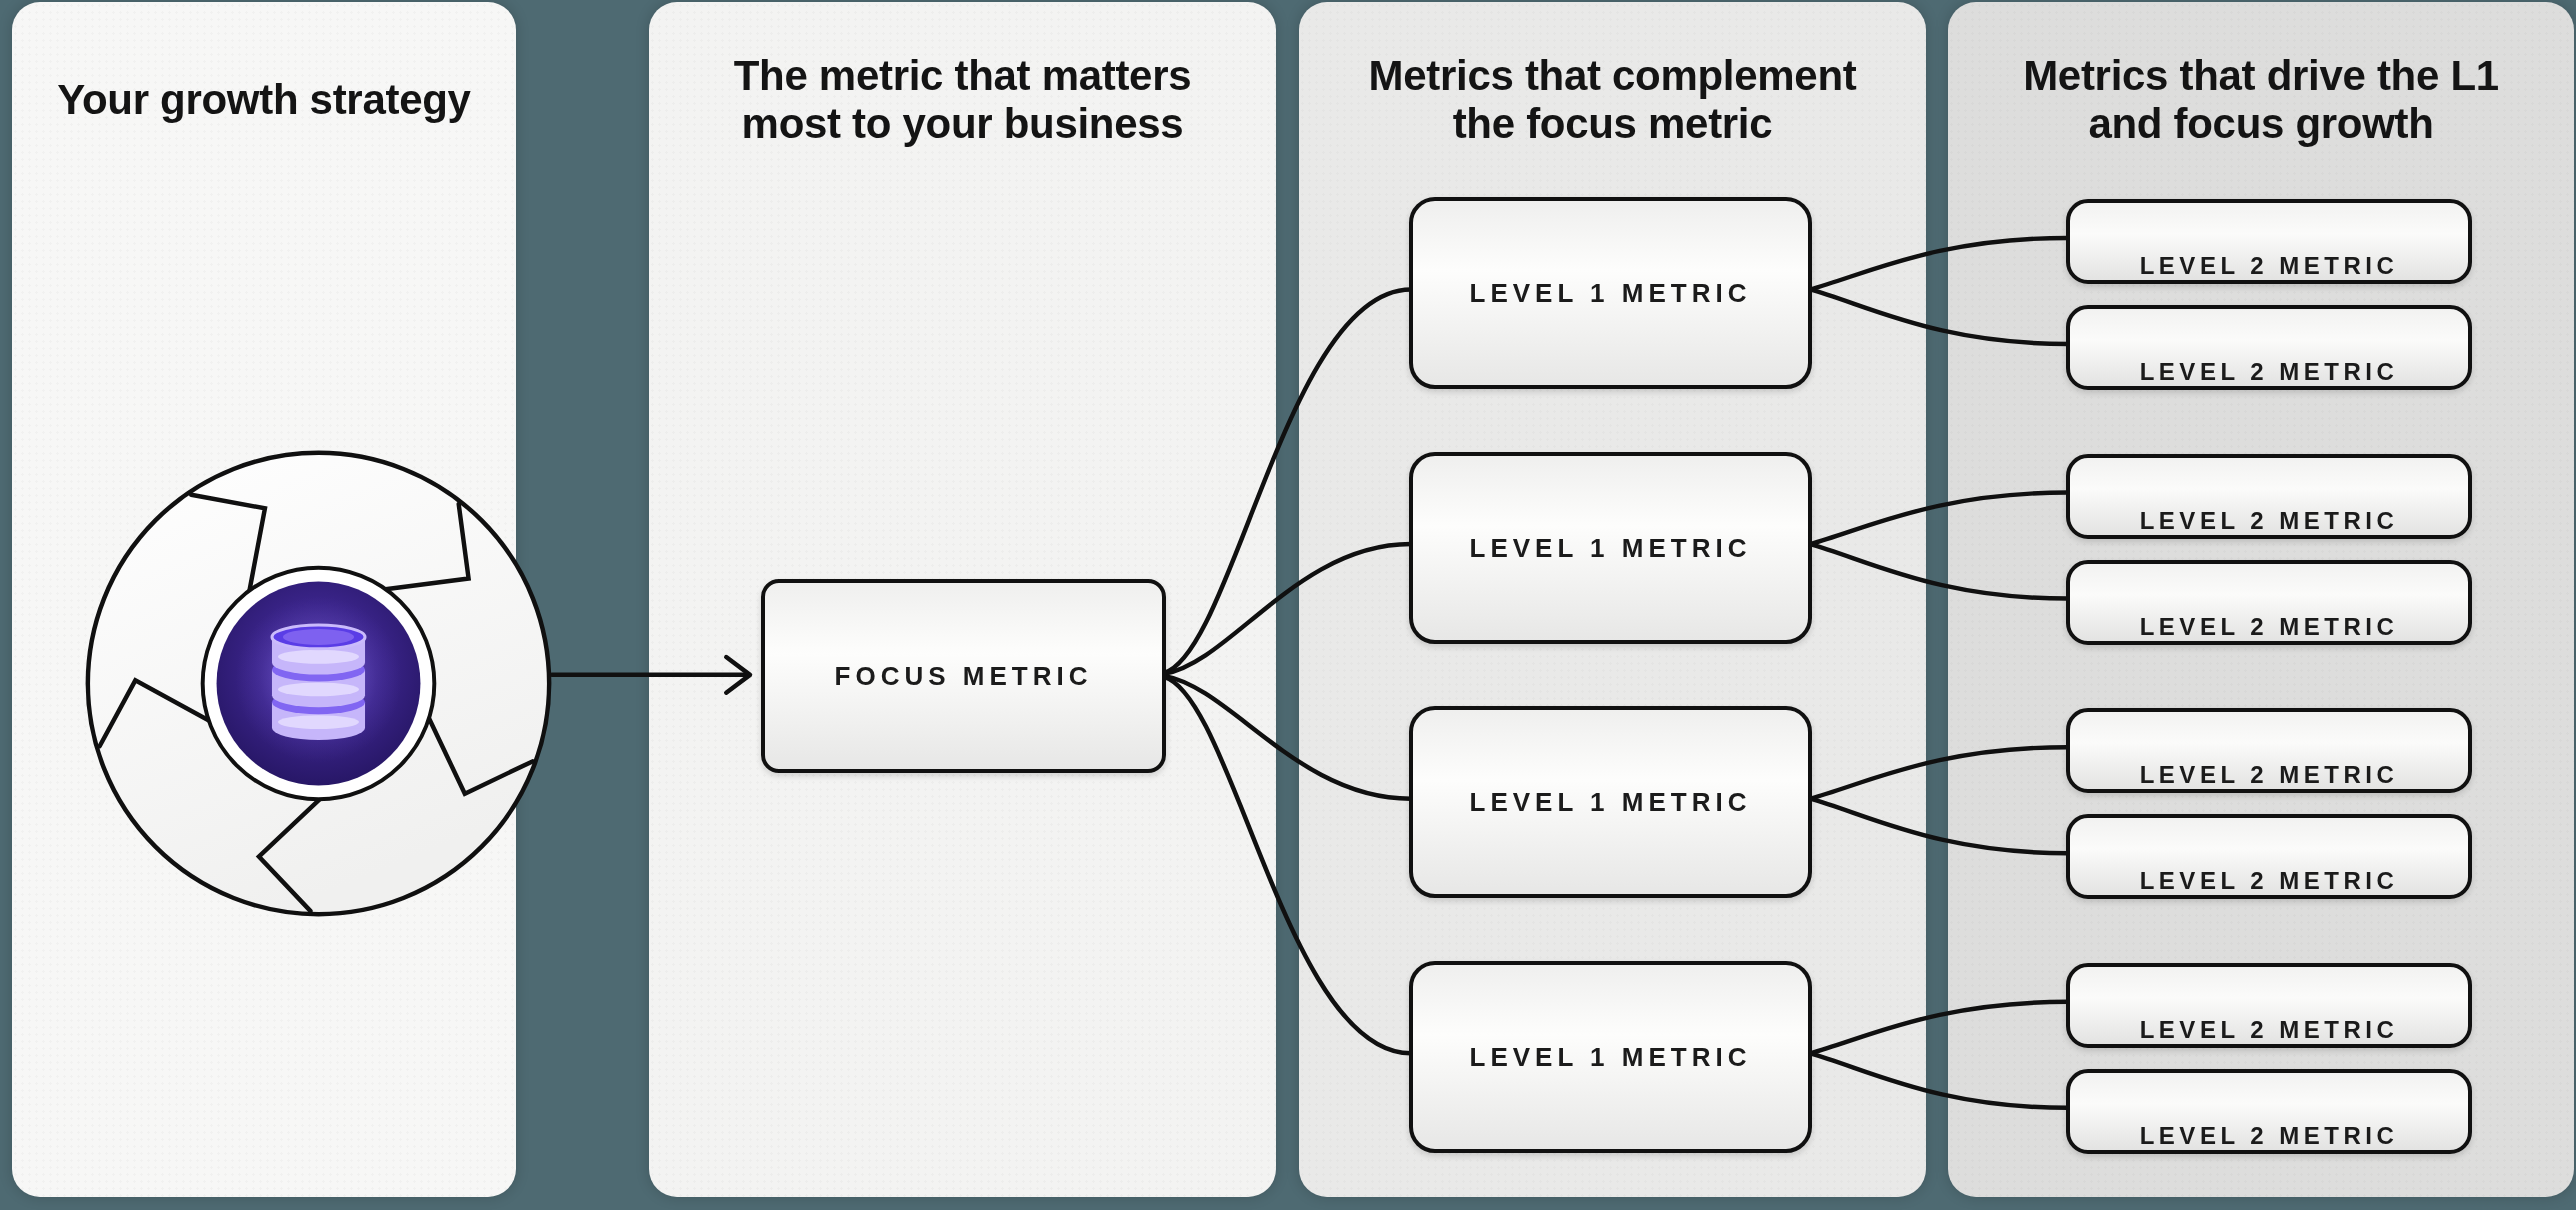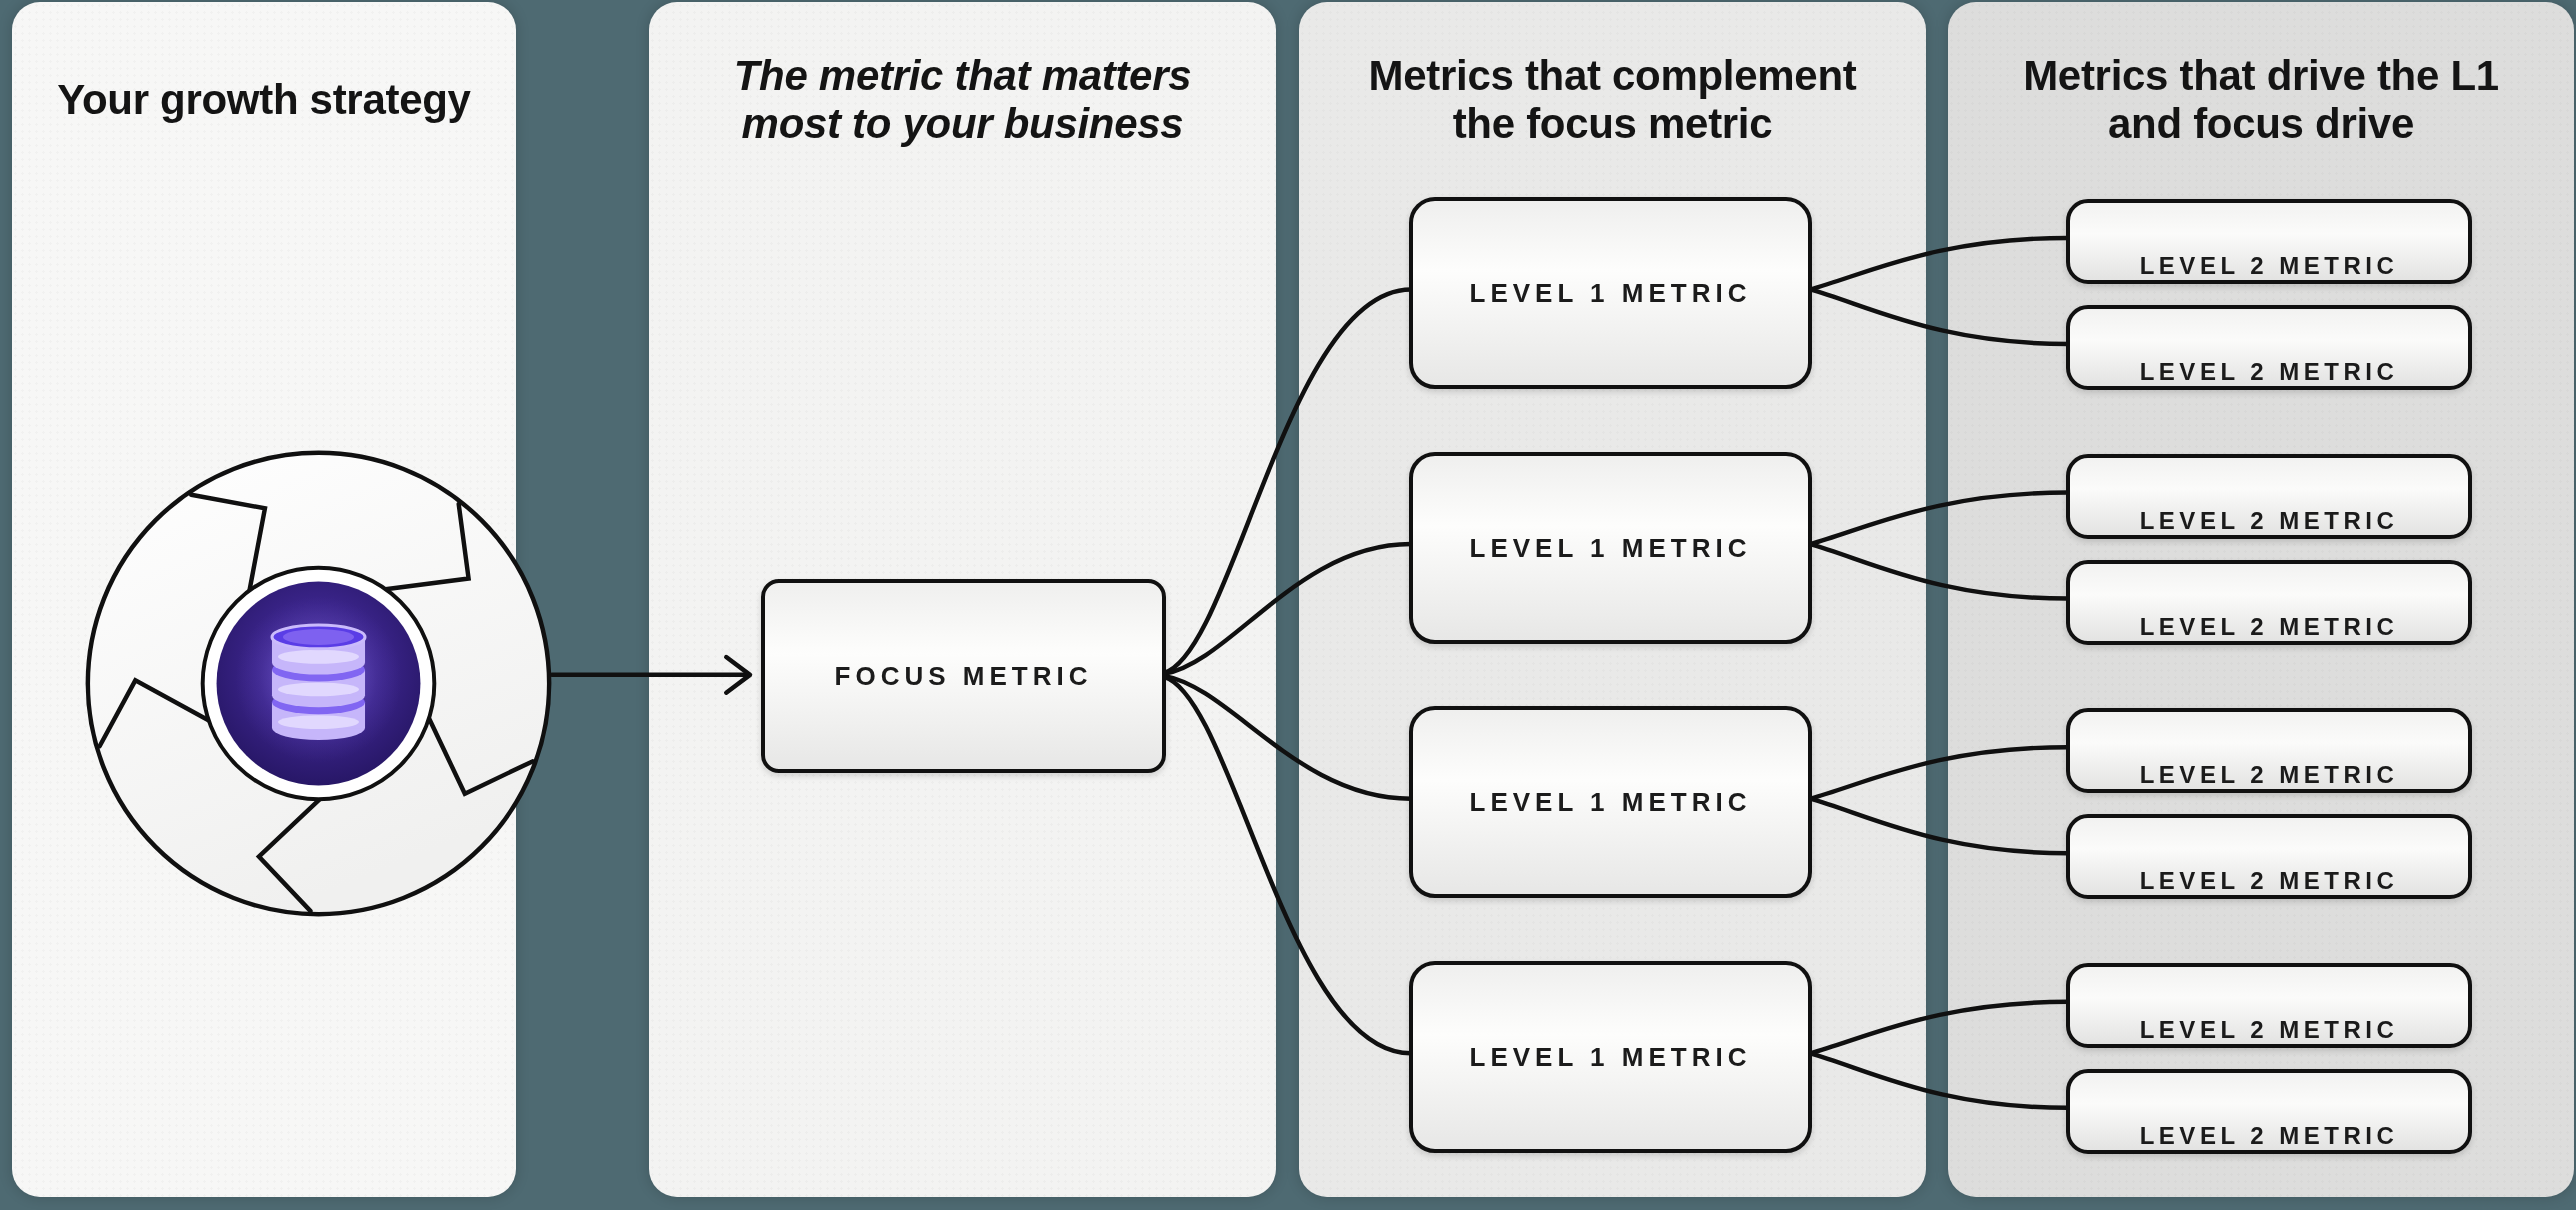--- a/index.html
+++ b/index.html
@@ -12,21 +12,21 @@
   }
   .panel{
     position:absolute;
     top:2px;height:1195px;
     border-radius:28px;
     box-shadow:0 0 14px rgba(0,0,0,0.18);
     background-image:radial-gradient(rgba(0,0,0,0.022) 1px, transparent 1.2px);
     background-size:7px 7px;
   }
   .panel-1{left:12px;width:504px;background-color:#f7f7f6;}
-  .panel-2{left:649px;width:627px;background-color:#f3f3f2;font-style:italic;}
+  .panel-2{left:649px;width:627px;background-color:#f3f3f2;}
   .panel-3{left:1299px;width:627px;background-color:#e9e9e8;}
   .panel-4{left:1948px;width:626px;background-color:#dddddc;}
   .panel-title{
     position:absolute;top:40px;left:0;right:0;height:115px;
     display:flex;flex-direction:column;align-items:center;justify-content:center;
     font-size:42px;font-weight:700;line-height:1.12;
     color:#141414;letter-spacing:-0.3px;text-align:center;
   }
   .metric-box{
     position:absolute;
@@ -75,21 +75,21 @@
     </div>
     <div class="panel panel-3">
       <div class="panel-title">
         <div>Metrics that complement</div>
         <div>the focus metric</div>
       </div>
     </div>
     <div class="panel panel-4">
       <div class="panel-title">
         <div>Metrics that drive the L1</div>
-        <div>and focus drive</div>
+        <div>and focus growth</div>
       </div>
     </div>
   </div>
 
   <svg class="overlay" width="2576" height="1211" viewBox="0 0 2600 1222" fill="none" stroke="#101010" stroke-width="4.5" stroke-linecap="round">
 
     <g>
       <path d="M 557 681 L 753 681"></path>
       <path d="M 733 663 L 757 681 L 733 699" stroke-linejoin="round"></path>
     </g>

